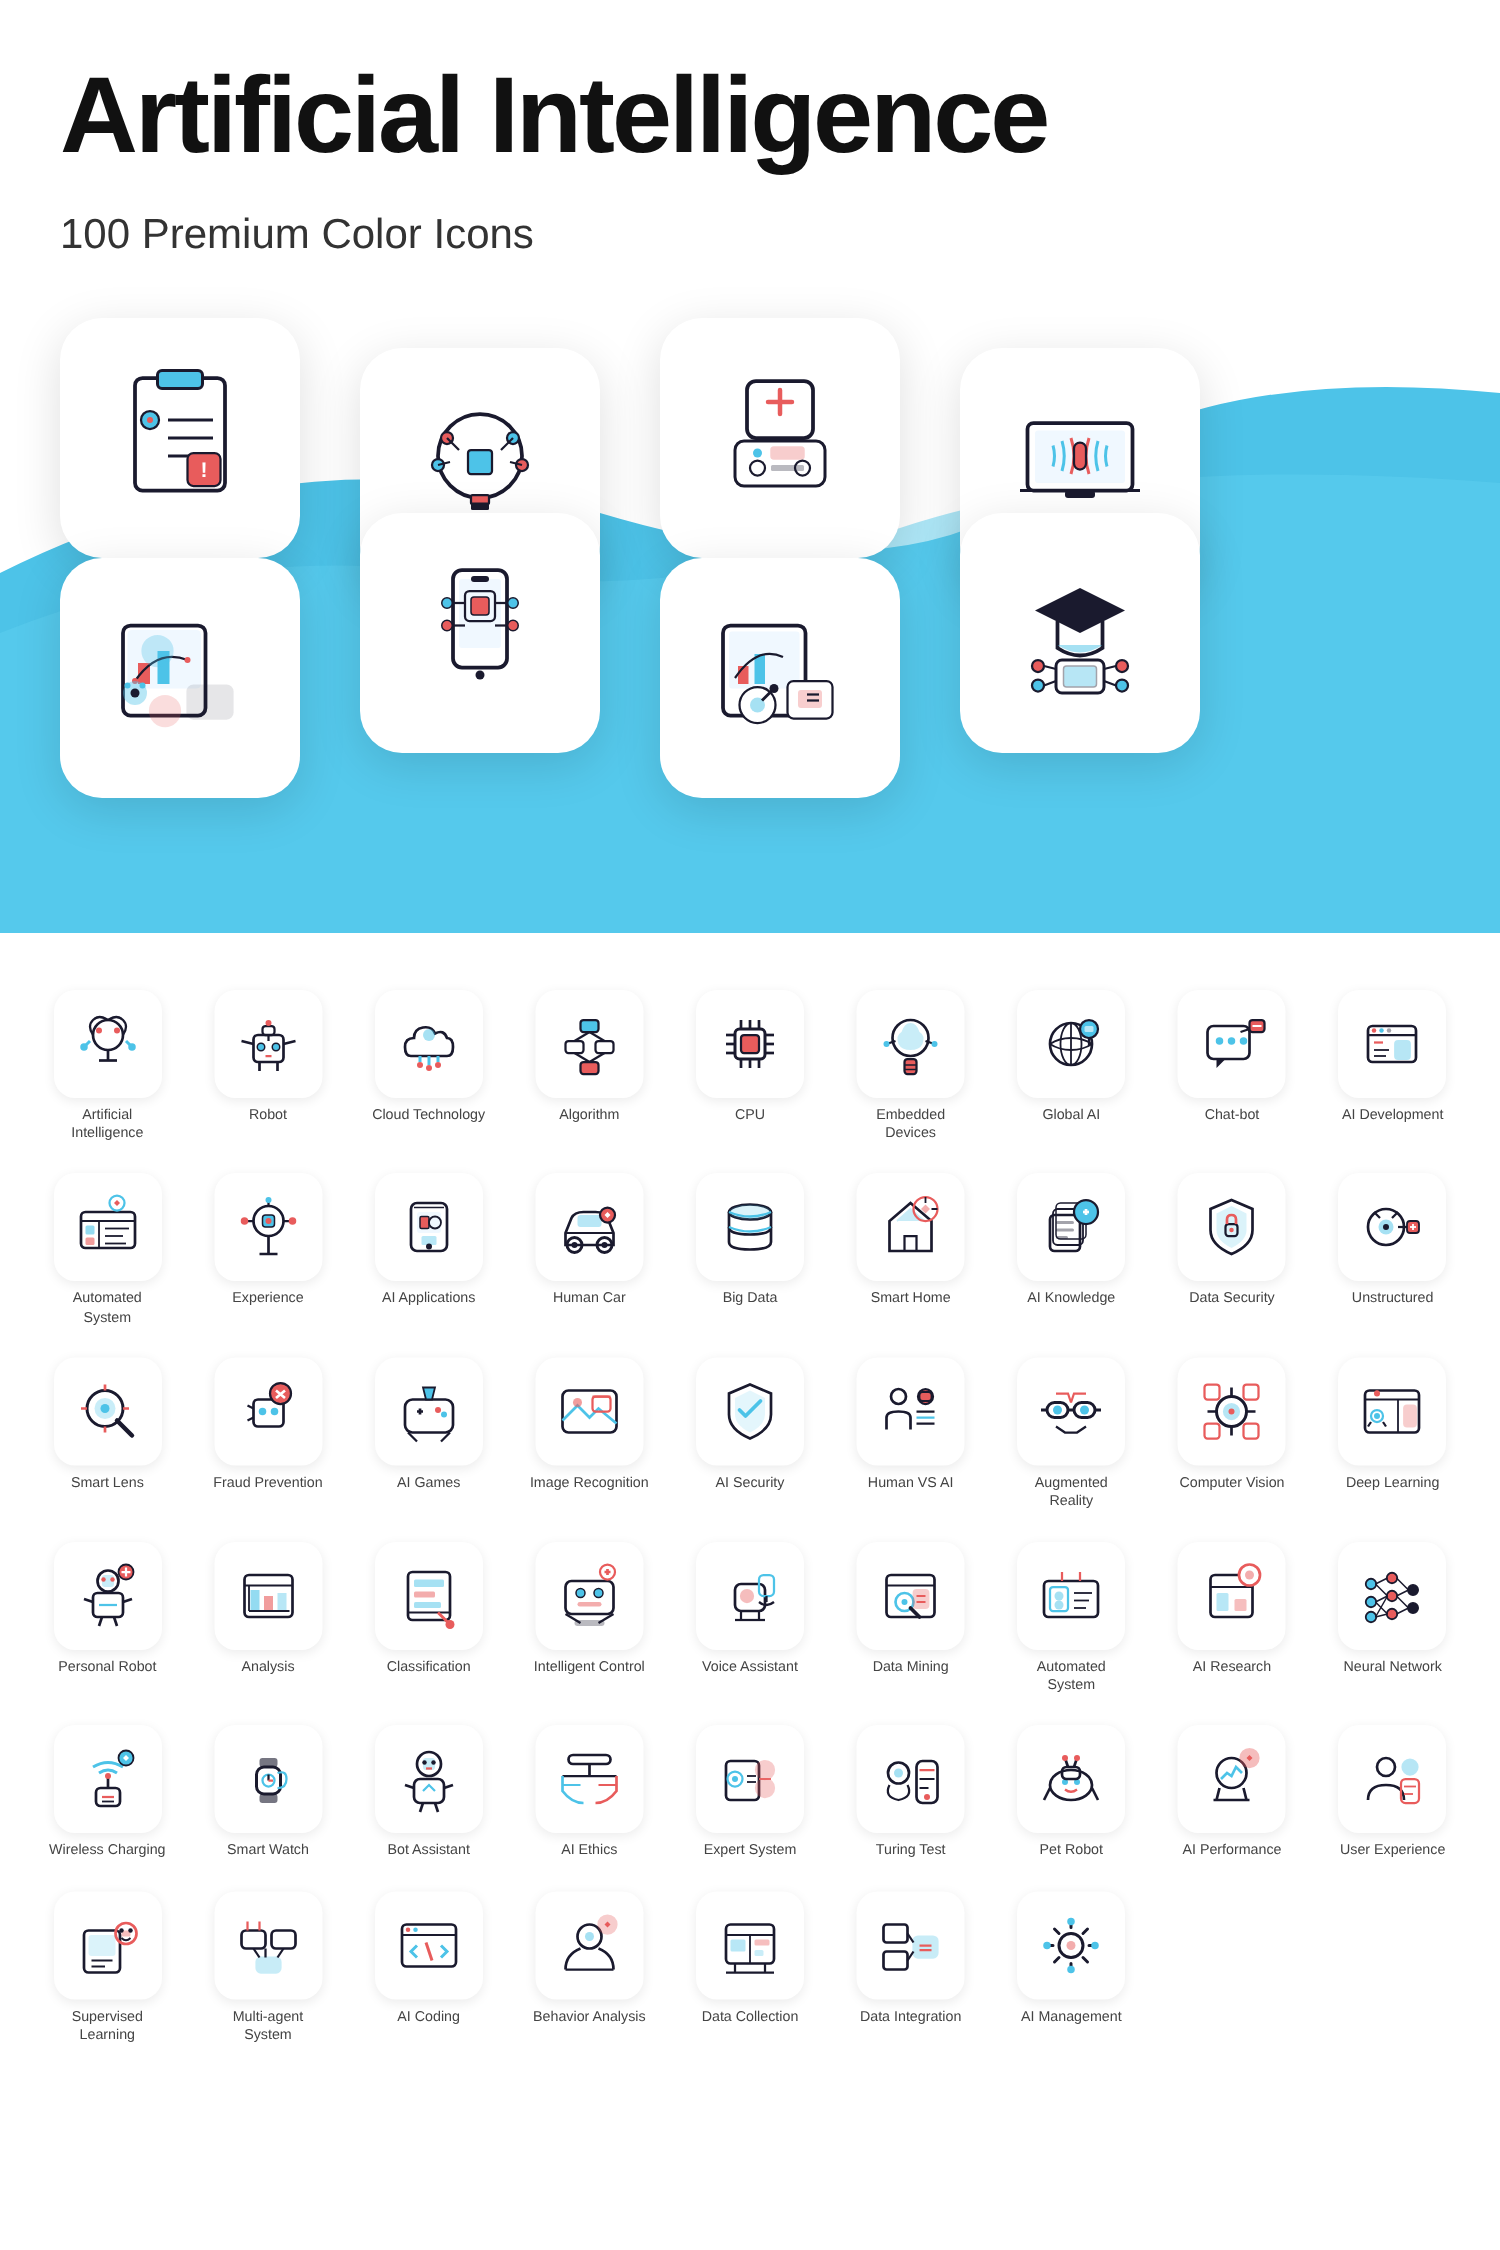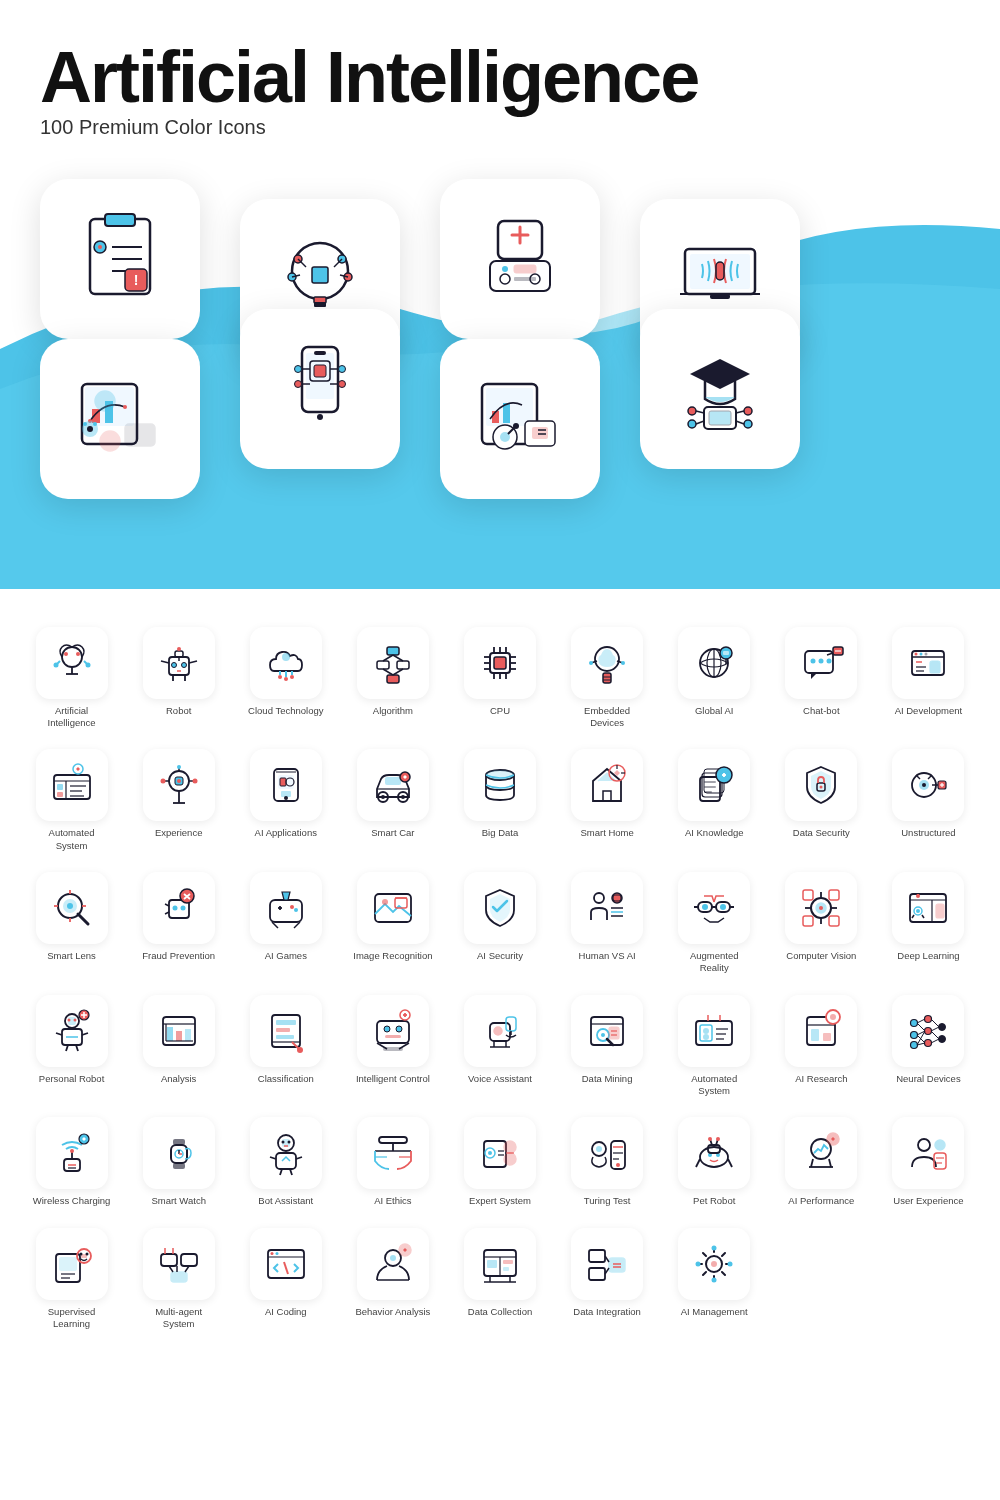--- a/index.html
+++ b/index.html
@@ -18,23 +18,23 @@
       position: relative;
     }
     .header h1 {
       font-size: 72px;
       font-weight: 900;
       color: #111;
       line-height: 1.05;
       letter-spacing: -2px;
     }
     .header p {
-      font-size: 20px;
+      font-size: 28px;
       color: #333;
-      margin-top: 0;
+      margin-top: 24px;
       font-weight: 400;
     }
 
     
     .hero {
       position: relative;
       width: 100%;
       height: 440px;
       overflow: hidden;
       margin-top: 10px;
@@ -488,21 +488,21 @@
             <circle cx="14" cy="36" r="5" fill="none" stroke="#1a1a2e" stroke-width="2"></circle>
             <circle cx="34" cy="36" r="5" fill="none" stroke="#1a1a2e" stroke-width="2"></circle>
             <circle cx="14" cy="36" r="2" fill="#1a1a2e"></circle>
             <circle cx="34" cy="36" r="2" fill="#1a1a2e"></circle>
             <rect x="16" y="16" width="16" height="8" rx="2" fill="#4DC3E8" opacity="0.4"></rect>
             <line x1="8" y1="28" x2="40" y2="28" stroke="#1a1a2e" stroke-width="1.2"></line>
             <circle cx="36" cy="16" r="5" fill="#E85C5C" stroke="#1a1a2e" stroke-width="1.5"></circle>
             <path d="M34,16 L36,14 L38,16 L36,18 Z" fill="white"></path>
           </svg>
       </div>
-      <span class="icon-label">Smart Car</span>
+      <span class="icon-label">Human Car</span>
     </div>
 
     <div class="icon-item">
       <div class="icon-box">
         <svg viewBox="0 0 48 48">
             <ellipse cx="24" cy="14" rx="14" ry="5" fill="none" stroke="#1a1a2e" stroke-width="1.8"></ellipse>
             <path d="M10,14 L10,24 Q10,29 24,29 Q38,29 38,24 L38,14" fill="none" stroke="#1a1a2e" stroke-width="1.8"></path>
             <path d="M10,24 L10,34 Q10,39 24,39 Q38,39 38,34 L38,24" fill="none" stroke="#1a1a2e" stroke-width="1.8"></path>
             <path d="M10,14 Q24,20 38,14" fill="none" stroke="#4DC3E8" stroke-width="1.5"></path>
             <path d="M10,24 Q24,30 38,24" fill="none" stroke="#4DC3E8" stroke-width="1.5"></path>
@@ -863,21 +863,21 @@
             <line x1="13" y1="28" x2="21" y2="24" stroke="#1a1a2e" stroke-width="1"></line>
             <line x1="13" y1="28" x2="21" y2="36" stroke="#1a1a2e" stroke-width="1"></line>
             <line x1="13" y1="38" x2="21" y2="24" stroke="#1a1a2e" stroke-width="1"></line>
             <line x1="13" y1="38" x2="21" y2="36" stroke="#1a1a2e" stroke-width="1"></line>
             <line x1="27" y1="12" x2="35" y2="20" stroke="#1a1a2e" stroke-width="1"></line>
             <line x1="27" y1="24" x2="35" y2="20" stroke="#1a1a2e" stroke-width="1"></line>
             <line x1="27" y1="24" x2="35" y2="32" stroke="#1a1a2e" stroke-width="1"></line>
             <line x1="27" y1="36" x2="35" y2="32" stroke="#1a1a2e" stroke-width="1"></line>
           </svg>
       </div>
-      <span class="icon-label">Neural Devices</span>
+      <span class="icon-label">Neural Network</span>
     </div>
 
     <div class="icon-item">
       <div class="icon-box">
         <svg viewBox="0 0 48 48">
             <rect x="16" y="30" width="16" height="12" rx="3" fill="none" stroke="#1a1a2e" stroke-width="1.8"></rect>
             <line x1="24" y1="30" x2="24" y2="22" stroke="#1a1a2e" stroke-width="1.8"></line>
             <path d="M18,20 Q24,16 30,20" fill="none" stroke="#4DC3E8" stroke-width="2"></path>
             <path d="M14,16 Q24,10 34,16" fill="none" stroke="#4DC3E8" stroke-width="2"></path>
             <circle cx="24" cy="22" r="2" fill="#E85C5C"></circle>

